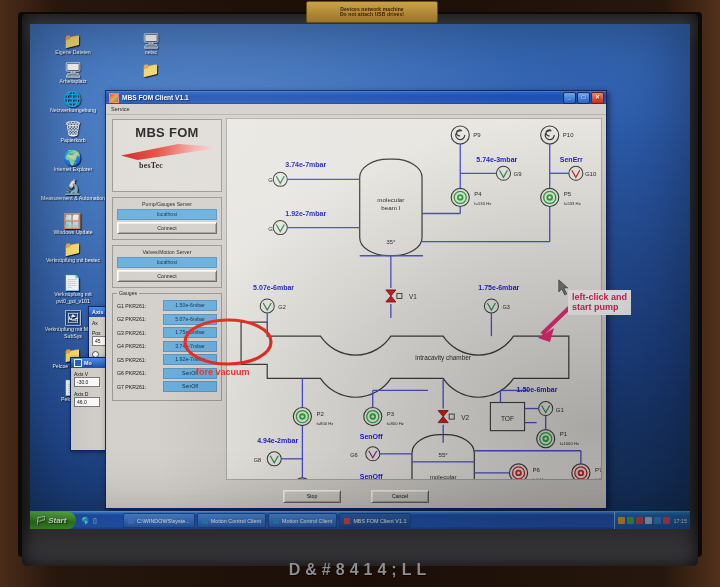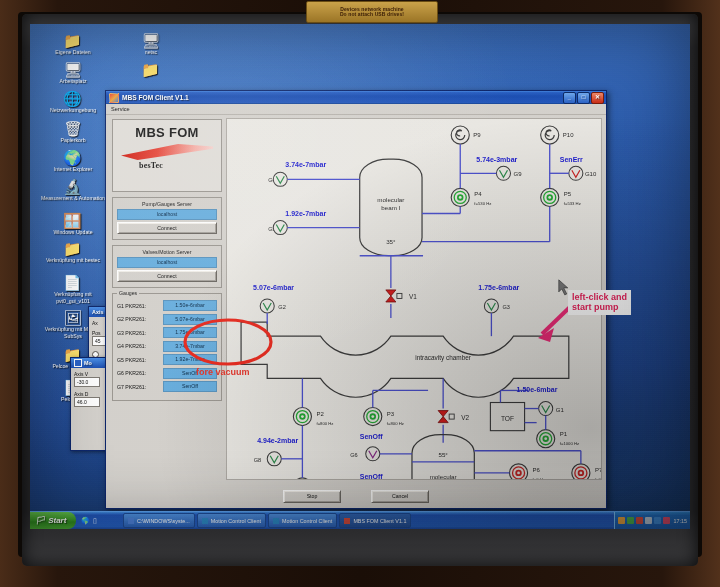--- a/index.html
+++ b/index.html
@@ -608,13 +608,14 @@
         <span class="tico" style="background:#e04a6a;"></span>
         <span style="margin-left:2px;">17:15</span>
       </div>
     </div>
 
     <div id="glare"></div>
     <div id="vignette"></div>
     <div class="noise"></div>
   </div>
 
+  <div id="brand">D&amp;#8414;LL</div>
 </div>
 
 </body></html>

